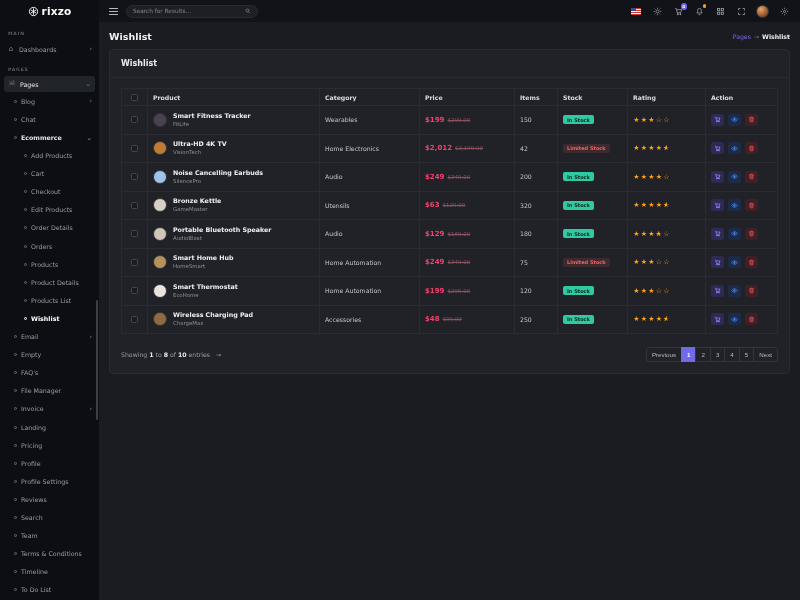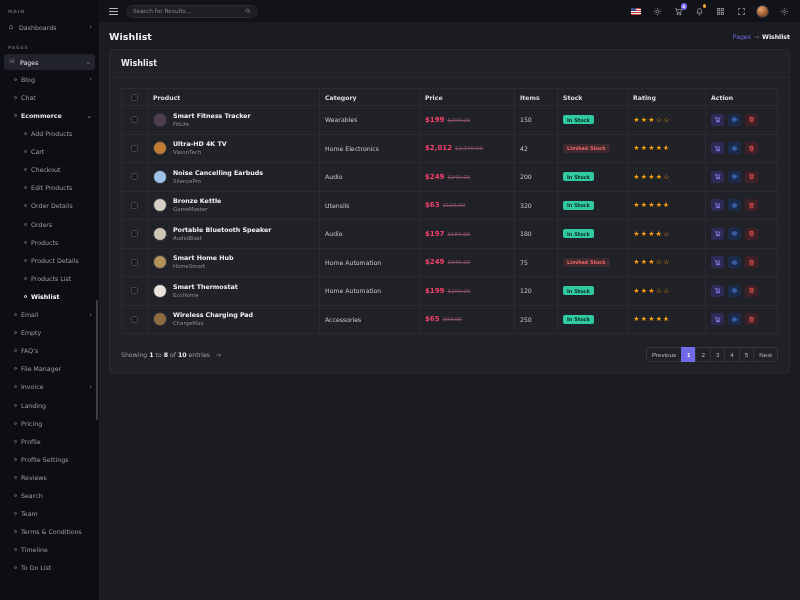--- a/index.html
+++ b/index.html
@@ -90,20 +90,27 @@
   .pg:first-child{border-radius:2.5px 0 0 2.5px}
   .pg:last-child{border-radius:0 2.5px 2.5px 0}
   .pg.active{background:#716ae8;border-color:#716ae8;color:#fff;font-weight:bold}
 </style>
 </head>
 <body>
 
 <div class="app">
 
   <aside class="sidebar">
+    <div class="logo">
+      <svg viewBox="0 0 24 24" fill="none" stroke="#ffffff" stroke-width="2">
+        <circle cx="12" cy="12" r="9"></circle>
+          <path d="M12 5v14M5.9 8.5l12.2 7M5.9 15.5l12.2-7"></path>
+      </svg>
+      <span class="logo-text">rixzo</span>
+    </div>
     <nav id="sidebar-nav">
         <div class="nav-section">MAIN</div>
         <div class="nav-row ">
           <span class="ic">⌂</span>
           <span>Dashboards</span>
           <span class="chev">›</span>
         </div>
         <div class="nav-section">PAGES</div>
         <div class="nav-row  hl">
           <span class="ic">🗎</span>
@@ -517,21 +524,21 @@
       <div class="prod">
         <span class="thumb" style="background: rgb(207, 198, 184);"></span>
         <span>
           <div class="pname">Portable Bluetooth Speaker</div>
           <div class="pbrand">AudioBlast</div>
         </span>
       </div>
     </td>
     <td>Audio</td>
     <td>
-      <span class="price">$197</span><span class="old">$169.00</span>
+      <span class="price">$129</span><span class="old">$169.00</span>
     </td>
     <td>180</td>
     <td><span class="badge b-in">In Stock</span></td>
     <td><span class="stars"><span class="st">★</span><span class="st">★</span><span class="st">★</span><span class="st">☆<span class="hf">★</span></span><span class="st">☆</span></span></td>
     <td>
       <div class="acts">
         <button class="abtn a-cart">
           <svg viewBox="0 0 24 24" fill="none" stroke="currentColor" stroke-width="2.5">
                           <path d="M3 4h3l2.5 11h9.5l2.5-8H7"></path>
                           <circle cx="10" cy="19" r="1.8" fill="currentColor"></circle>
@@ -649,21 +656,21 @@
       <div class="prod">
         <span class="thumb" style="background: rgb(143, 107, 66);"></span>
         <span>
           <div class="pname">Wireless Charging Pad</div>
           <div class="pbrand">ChargeMax</div>
         </span>
       </div>
     </td>
     <td>Accessories</td>
     <td>
-      <span class="price">$65</span><span class="old">$99.00</span>
+      <span class="price">$48</span><span class="old">$99.00</span>
     </td>
     <td>250</td>
     <td><span class="badge b-in">In Stock</span></td>
     <td><span class="stars"><span class="st">★</span><span class="st">★</span><span class="st">★</span><span class="st">★</span><span class="st">☆<span class="hf">★</span></span></span></td>
     <td>
       <div class="acts">
         <button class="abtn a-cart">
           <svg viewBox="0 0 24 24" fill="none" stroke="currentColor" stroke-width="2.5">
                           <path d="M3 4h3l2.5 11h9.5l2.5-8H7"></path>
                           <circle cx="10" cy="19" r="1.8" fill="currentColor"></circle>

